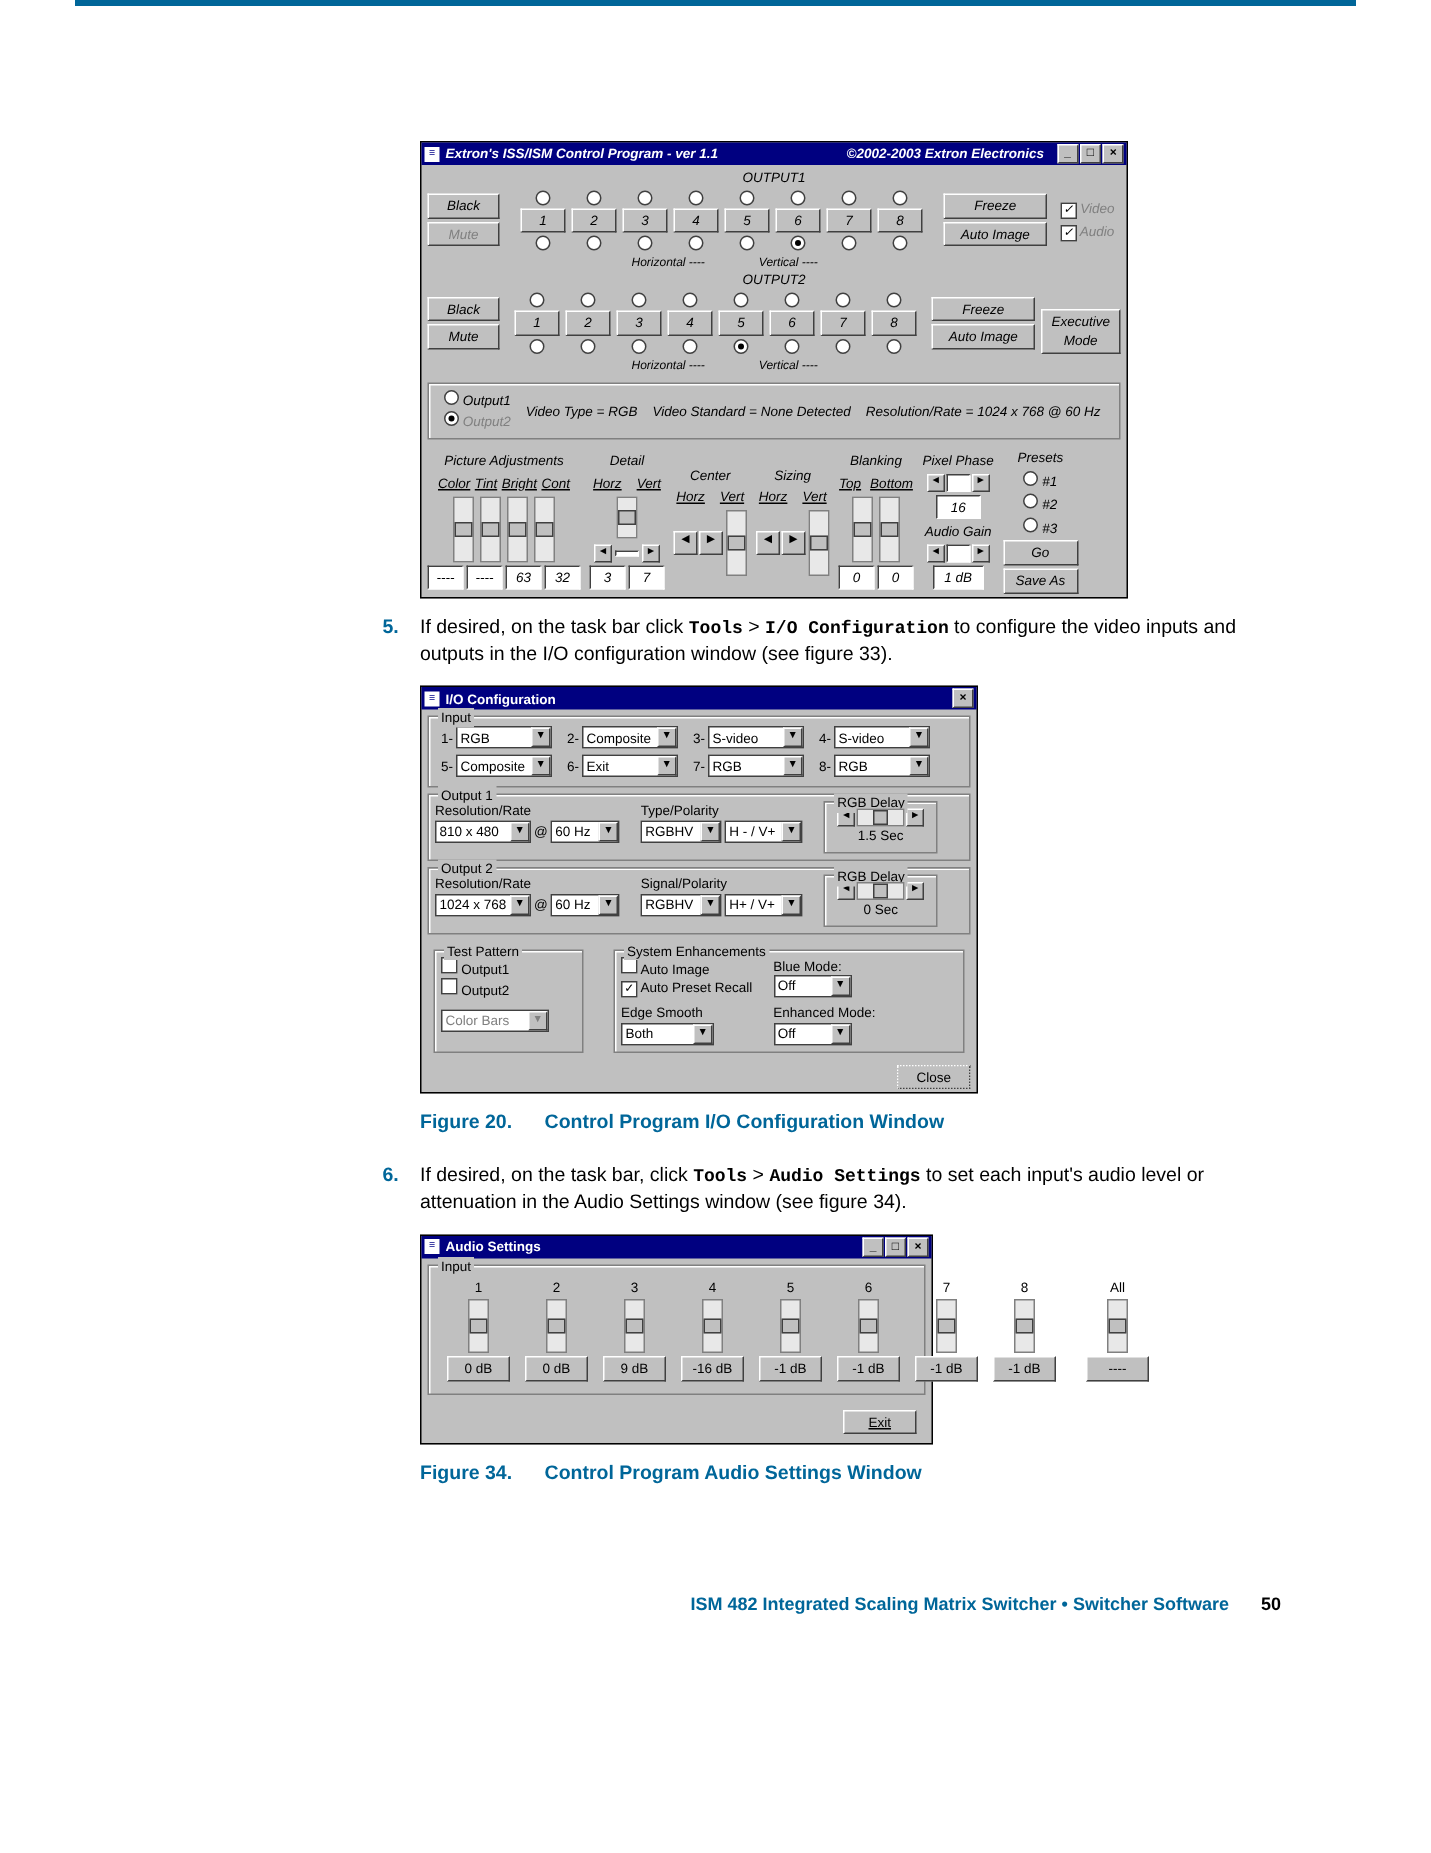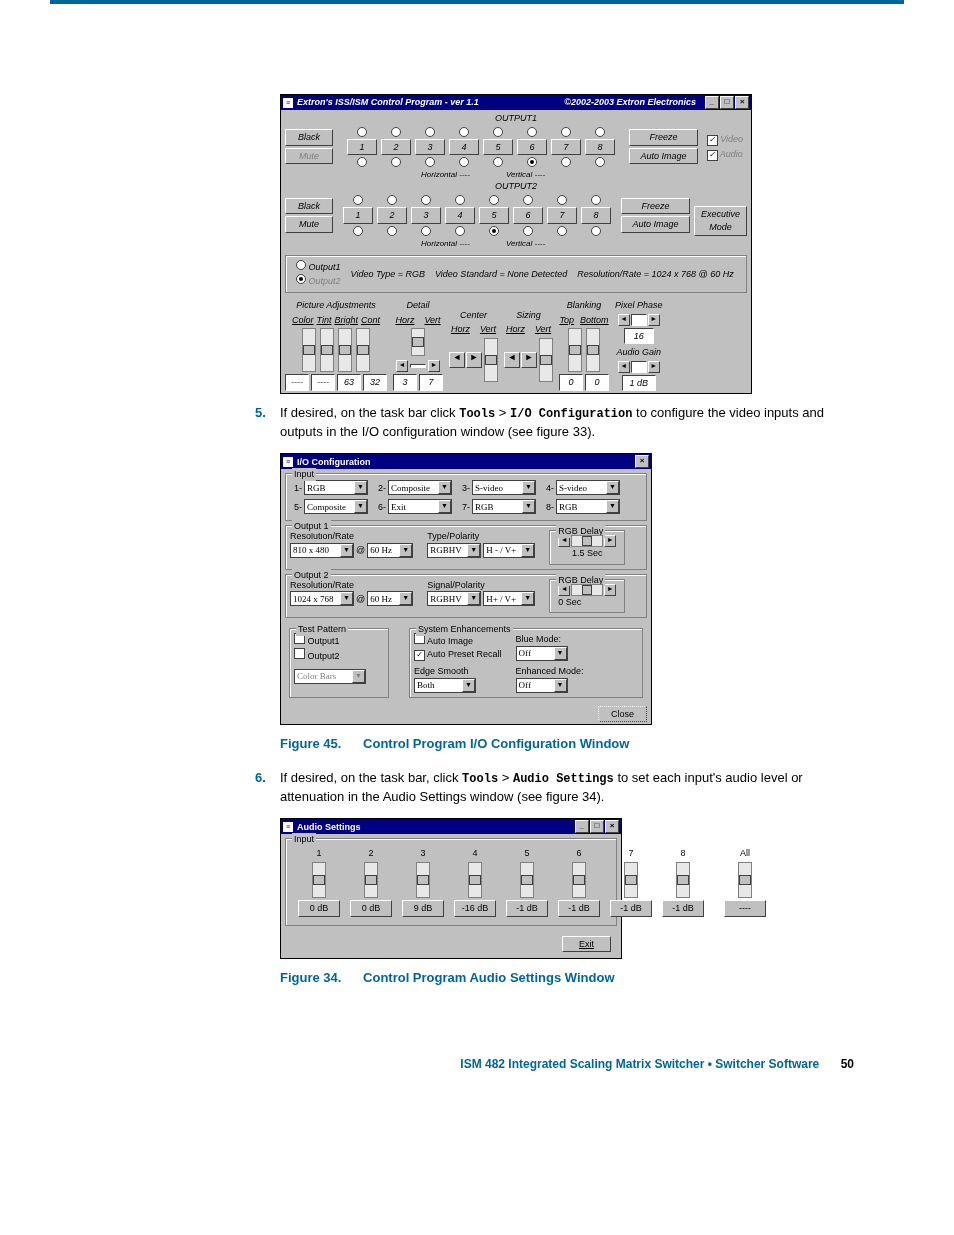--- a/index.html
+++ b/index.html
@@ -144,21 +144,21 @@
     font-size: 9px;
     text-align: center;
   }
   .sel {
     background: #fff;
     border: 1px solid #404040;
     display: flex;
     align-items: center;
     font-size: 9px;
   }
-  .sel-val { flex:1; padding:0 2px; text-align:left; white-space:nowrap; overflow:hidden;font-family:Liberation Serif, serif; }
+  .sel-val { flex:1; padding:0 2px; text-align:left; white-space:nowrap; overflow:hidden; }
   .sel-arr {
     width:11px; height:11px;
     background:#c0c0c0;
     border:1px solid #fff;
     border-right-color:#404040;
     border-bottom-color:#404040;
     font-size:7px; line-height:9px; text-align:center;
   }
   .radio {
     width:8px; height:8px; border-radius:50%;
@@ -493,20 +493,28 @@
           <span class="field" style="width:24px">16</span>
           <span class="hdr">Audio Gain</span>
           <div style="display:flex;gap:1px">
               <span class="smallarr">◄</span>
               <span class="field" style="width:10px"></span>
               <span class="smallarr">►</span>
             </div>
           <span class="field" style="width:28px">1 dB</span>
         </div>
 
+        <div class="adjcol">
+          <span class="hdr">Presets</span>
+          <div><span class="radio"></span> <span>#1</span></div>
+          <div><span class="radio"></span> <span>#2</span></div>
+          <div><span class="radio"></span> <span>#3</span></div>
+          <div class="btn3d" style="width:36px">Go</div>
+          <div class="btn3d" style="width:36px">Save As</div>
+        </div>
       </div>
     </div>
   </div>
 
 
   <div class="step-row">
     <div class="step-num">5.</div>
     <div class="step-text">
       <span>If desired, on the task bar click </span><span class="mono">Tools</span><span> &gt; </span><span class="mono">I/O Configuration</span><span> to configure the video inputs and outputs in the I/O configuration window (see figure 33).</span>
     </div>
@@ -657,21 +665,21 @@
                 </div>
             </div>
           </div>
           <div class="group" style="margin:0;padding:4px 8px">
             <div class="group-title">RGB Delay</div>
             <div style="display:flex;gap:1px">
                 <span class="smallarr">◄</span>
                 <span class="hslider" style="width:30px"></span>
                 <span class="smallarr">►</span>
               </div>
-            <div style="text-align:left">0 Sec</div>
+            <div style="text-align:center">0 Sec</div>
           </div>
         </div>
       </div>
 
       <div class="lowerrow">
         <div class="group" style="flex:0 0 90px">
           <div class="group-title">Test Pattern</div>
           <div><span class="cb"></span> <span>Output1</span></div>
           <div><span class="cb"></span> <span>Output2</span></div>
           <div style="height:6px"></div>
@@ -710,21 +718,21 @@
         </div>
       </div>
 
       <div style="text-align:right;padding:4px">
         <span class="btn3d" style="border-style:dotted;padding:2px 12px">Close</span>
       </div>
     </div>
   </div>
 
   <div class="caption">
-    <span class="caption-num">Figure 45.</span>
+    <span class="caption-num">Figure 20.</span>
     <span class="caption-title">Control Program I/O Configuration Window</span>
   </div>
 
   <div class="step-row">
     <div class="step-num">6.</div>
     <div class="step-text">
       <span>If desired, on the task bar, click </span><span class="mono">Tools</span><span> &gt; </span><span class="mono">Audio Settings</span><span> to set each input's audio level or attenuation in the Audio Settings window (see figure 34).</span>
     </div>
   </div>
 

